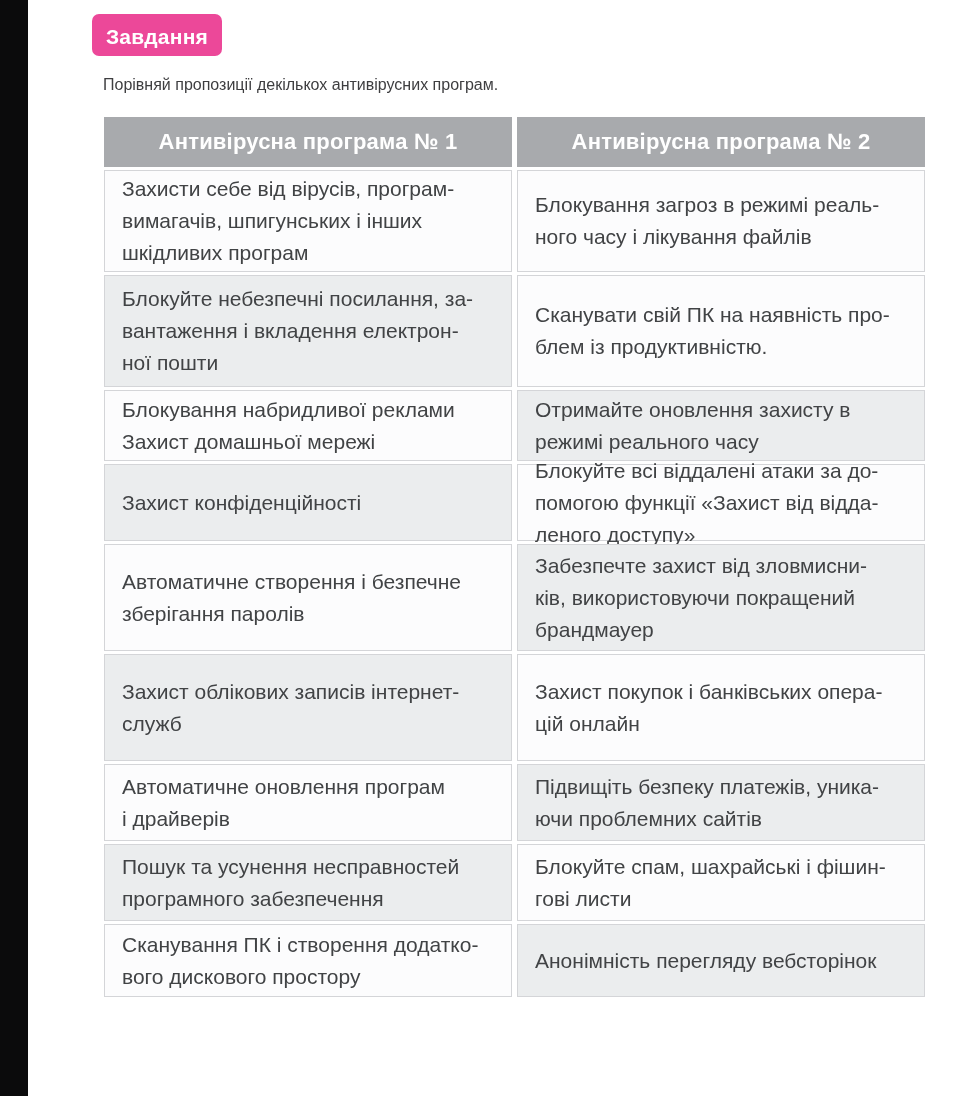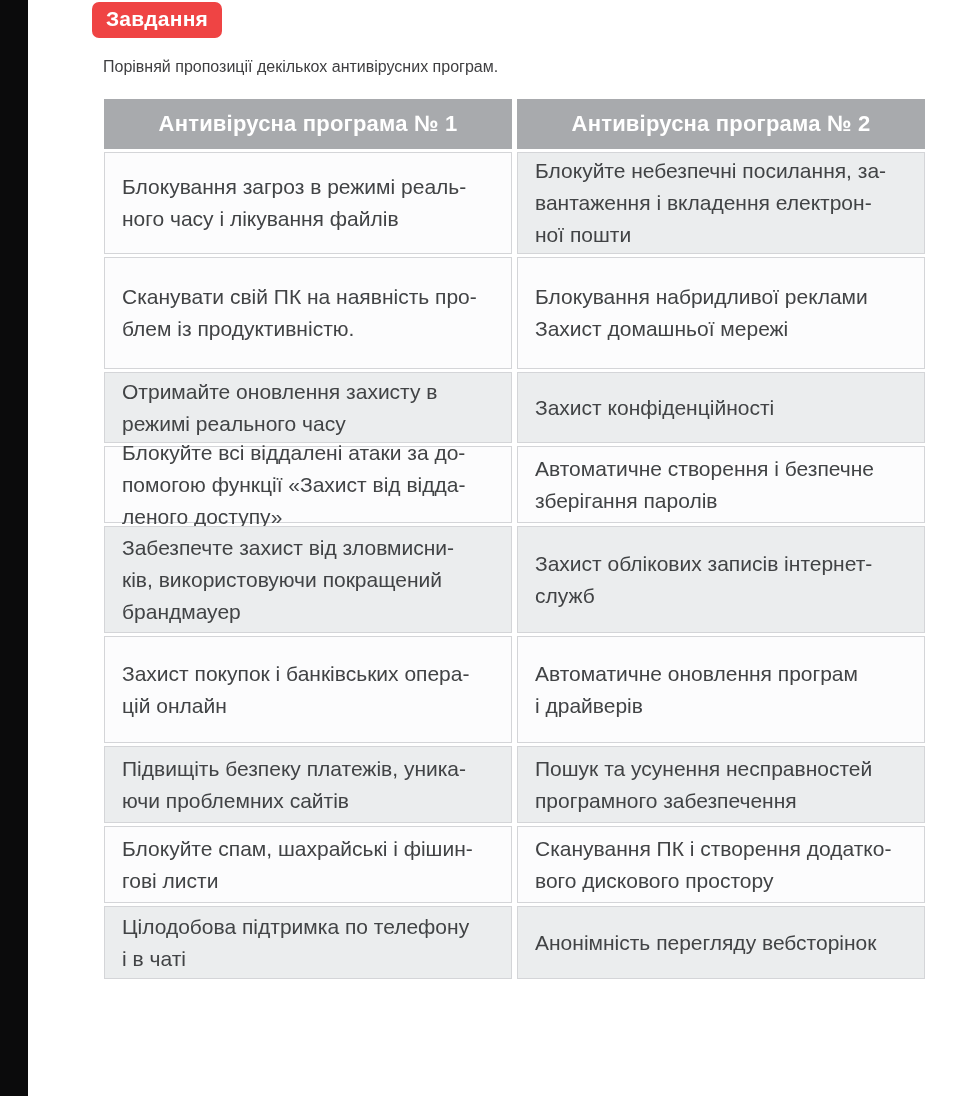--- a/index.html
+++ b/index.html
@@ -20,27 +20,27 @@
     width: 28px; height: 1096px;
     background: #0b0b0c;
   }
   .content {
     position: absolute;
     left: 0; top: 0;
     width: 975px;
   }
   .task-badge {
     display: inline-block;
-    margin: 2px 0 0 92px;
-    background: #ef4444;
+    margin: 14px 0 0 92px;
+    background: #ec4899;
     color: #ffffff;
     font-weight: bold;
     font-size: 21px;
     line-height: 1;
-    padding: 6px 14px 9px 14px;
+    padding: 12px 14px 9px 14px;
     border-radius: 7px;
     letter-spacing: 0.2px;
   }
   .intro-text {
     margin: 20px 0 0 103px;
     font-size: 16px;
     color: #3e3e40;
   }
   .cmp-table {
     margin: 23px 12px 0 104px;
@@ -86,20 +86,25 @@
 
   <span class="task-badge">Завдання</span>
 
   <div class="intro-text">Порівняй пропозиції декількох антивірусних програм.</div>
 
   <div class="cmp-table">
 
     <div class="hcell">Антивірусна програма № 1</div>
     <div class="hcell">Антивірусна програма № 2</div>
 
+    <div class="cell row-odd">
+        <span class="txt">Захисти себе від вірусів, програм-
+вимагачів, шпигунських і інших
+шкідливих програм</span>
+      </div>
     <div class="cell row-odd">
         <span class="txt">Блокування загроз в режимі реаль-
 ного часу і лікування файлів</span>
       </div>
 
     <div class="cell row-even">
         <span class="txt">Блокуйте небезпечні посилання, за-
 вантаження і вкладення електрон-
 ної пошти</span>
       </div>
@@ -162,21 +167,17 @@
     <div class="cell row-odd">
         <span class="txt">Блокуйте спам, шахрайські і фішин-
 гові листи</span>
       </div>
     <div class="cell row-odd">
         <span class="txt">Сканування ПК і створення додатко-
 вого дискового простору</span>
       </div>
 
     <div class="cell row-even">
-        <span class="txt">Цілодобова підтримка по телефону
-і в чаті</span>
-      </div>
-    <div class="cell row-even">
         <span class="txt">Анонімність перегляду вебсторінок</span>
       </div>
 
   </div>
 </div>
 
 </body></html>

